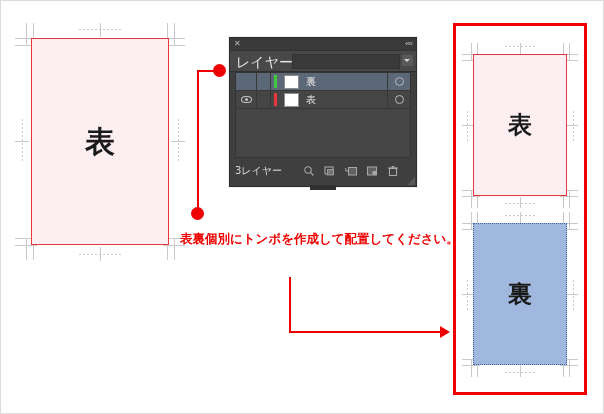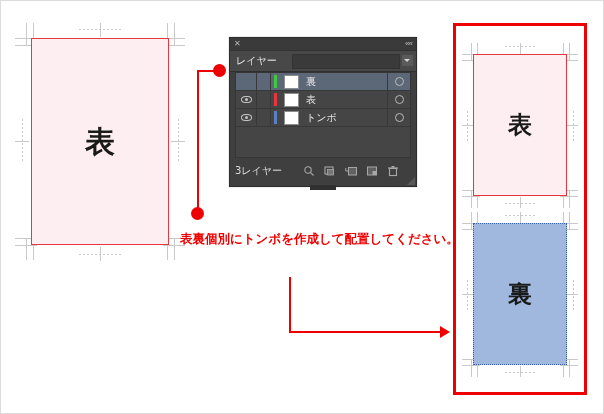--- a/index.html
+++ b/index.html
@@ -45,21 +45,21 @@
   #right-back .board-face{background:#a0b7de;border:1.4px dotted #3f63a8;}
   #right-back .board-label{font-size:24px;}
 
   
   #layers-panel{position:absolute;left:228px;top:36px;width:186px;height:148px;
     background:#3f3f3f;border:1px solid #2d2d2d;box-shadow:0 0 0 1px #efefef;}
   .pnl-tabbar{position:relative;height:12px;background:#3a3a3a;border-bottom:1px solid #323232;}
   .pnl-tabbar .x{position:absolute;left:4px;top:1px;font-size:8px;line-height:9px;color:#b9b9b9;}
   .pnl-tabbar .dd{position:absolute;right:4px;top:1px;font-size:8px;line-height:9px;color:#b9b9b9;letter-spacing:-1px;}
   .pnl-title{position:relative;height:20px;background:#484848;border-bottom:1px solid #2f2f2f;}
-  .pnl-title .label{position:absolute;left:6px;top:3px;font-size:10px;color:#e2e2e2;
+  .pnl-title .label{position:absolute;left:6px;top:3px;font-size:14px;color:#e2e2e2;
      font-family:"DejaVu Sans",sans-serif;}
   .pnl-title .field{position:absolute;left:62px;top:3px;right:16px;height:13px;background:#3a3a3a;border:1px solid #333;}
   .pnl-title .menu{position:absolute;right:3px;top:4px;width:11px;height:11px;background:#5a5a5a;}
   .pnl-title .menu::before{content:"";position:absolute;left:2px;top:4px;border-left:3px solid transparent;
      border-right:3px solid transparent;border-top:3px solid #d6d6d6;}
 
   .layer-list{position:absolute;left:5px;right:5px;top:34px;height:86px;background:#454545;border:1px solid #353535;box-sizing:border-box;}
   .layer-row{position:relative;height:17px;border-bottom:1px solid #383838;display:flex;align-items:center;}
   .layer-row.selected{background:#5c6878;}
   .cell-eye{width:20px;height:17px;position:relative;flex:0 0 20px;border-right:1px solid #383838;}
@@ -203,39 +203,20 @@
         </div>
         <div class="cell-thumb">
             <div class="thumb"></div>
           </div>
         <div class="cell-name">表</div>
         <div class="cell-target">
             <div class="target-ring"></div>
           </div>
       </div>
 
-      <div class="layer-row">
-        <div class="cell-eye">
-          <div class="eye">
-            <div class="ball"></div>
-              <div class="pupil"></div>
-          </div>
-        </div>
-        <div class="cell-lock"></div>
-        <div class="cell-color">
-          <div class="color-bar" style="background:#5a7fc4;"></div>
-        </div>
-        <div class="cell-thumb">
-            <div class="thumb"></div>
-          </div>
-        <div class="cell-name">トンボ</div>
-        <div class="cell-target">
-            <div class="target-ring"></div>
-          </div>
-      </div>
 
       <div class="filler"></div>
     </div>
 
     <div class="pnl-footer">
       <span class="count">3レイヤー</span>
       <div class="tools">
         <div class="ftool">
           <svg width="12" height="12" viewBox="0 0 12 12">
               <circle cx="5" cy="5" r="3.2" fill="none" stroke="#cfcfcf" stroke-width="1.1"></circle>

